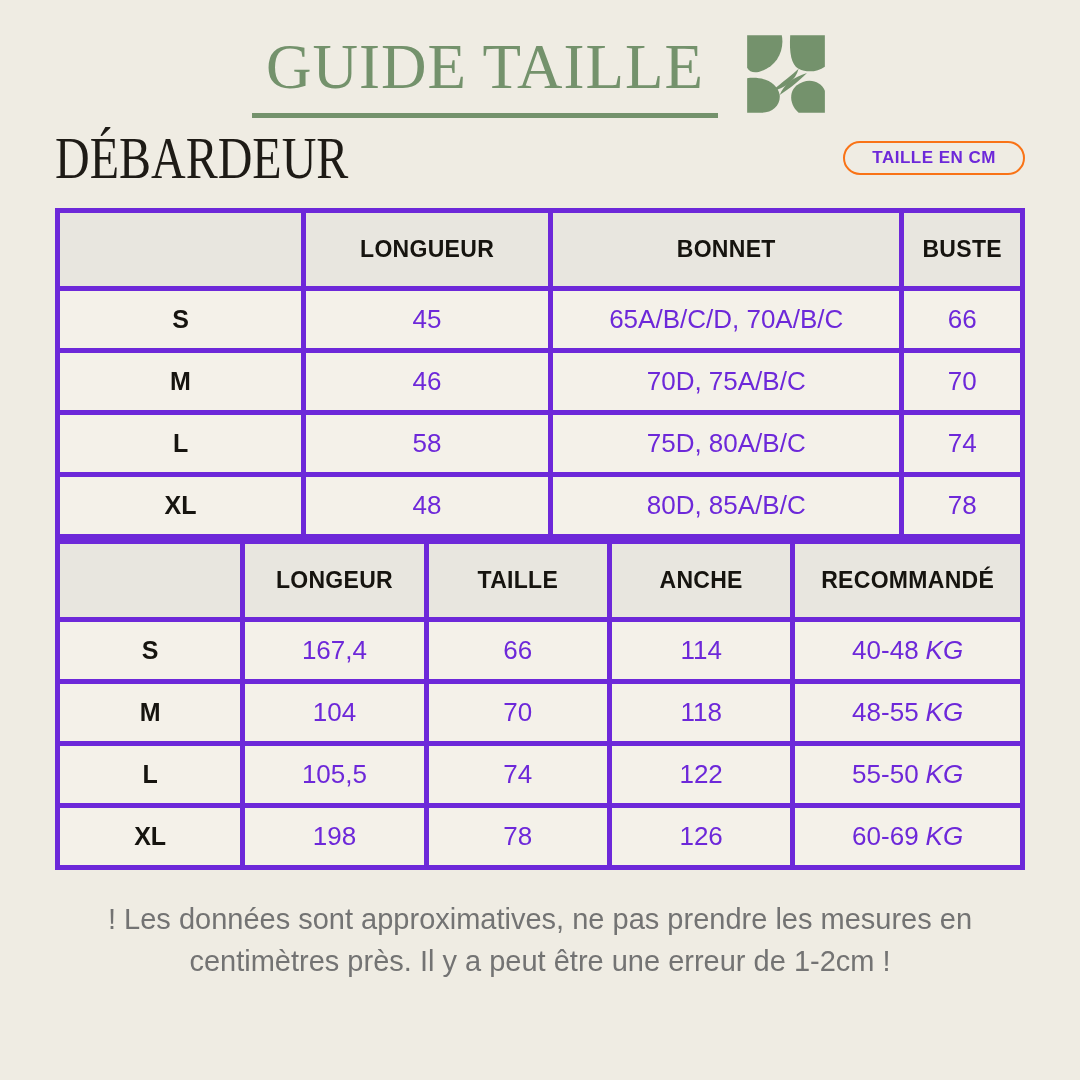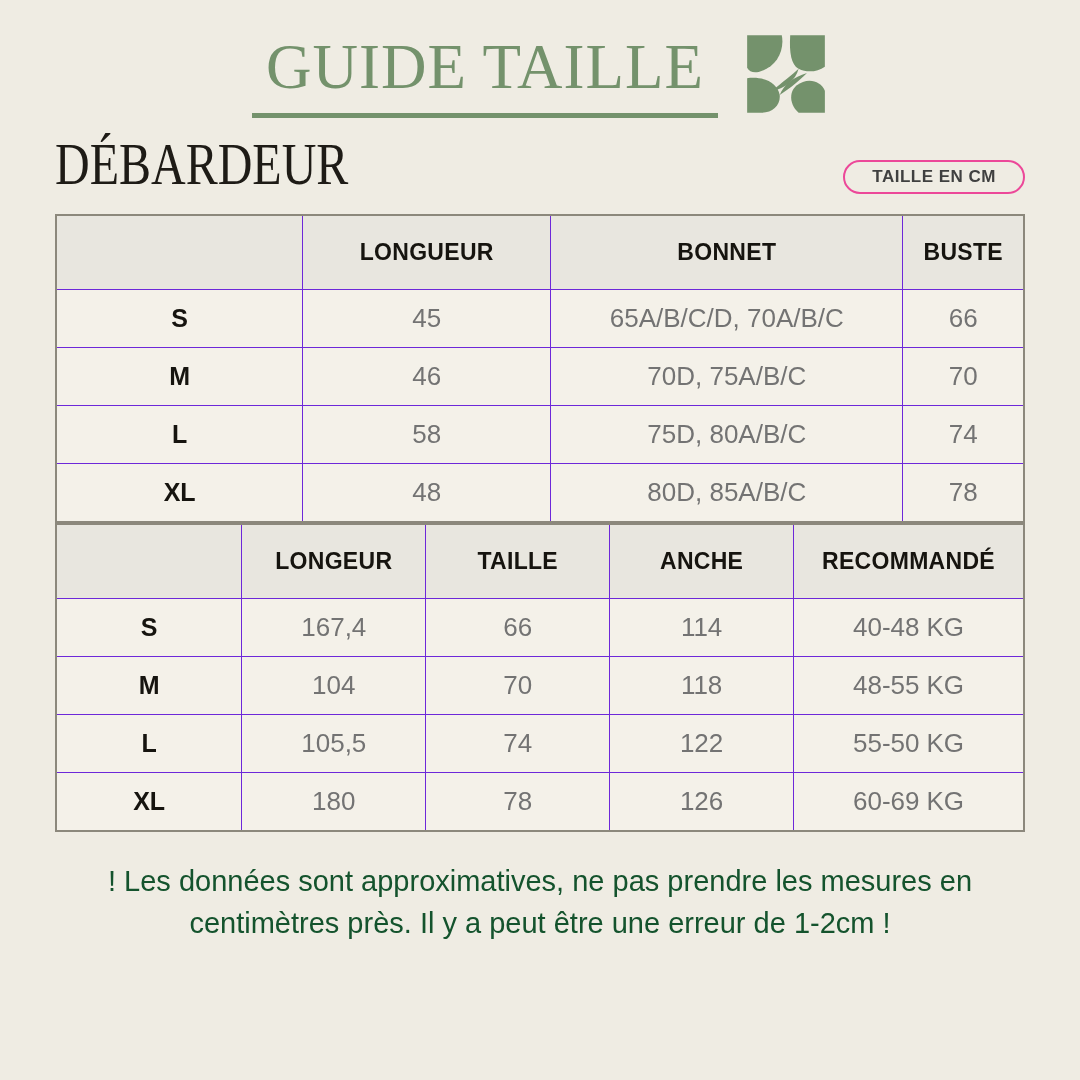--- a/index.html
+++ b/index.html
@@ -34,86 +34,86 @@
     margin:0;
     white-space:nowrap;
   }
   .logo { width:84px; height:84px; margin-top:2px; flex:0 0 auto; }
   .logo svg { width:100%; height:100%; display:block; }
 
   
   .section-row {
     display:flex;
     justify-content:space-between;
-    align-items:flex-end;
-    margin-top:16px;
+    align-items:center;
+    margin-top:10px;
     margin-bottom:20px;
   }
   .section-title {
     font-family:"Liberation Serif", serif;
     font-weight:500;
     font-size:60px;
     line-height:1.0;
     margin:0;
     color:#1E1B16;
     transform:scaleX(0.80);
     transform-origin:left center;
     letter-spacing:0;
     white-space:nowrap;
   }
   .pill {
-    border:2px solid #ec4899;
+    border:2px solid #f97316;
     border-radius:28px;
     background:transparent;
     padding:5px 27px;
     font-family:"Liberation Sans", sans-serif;
     font-size:17px;
     font-weight:700;
     letter-spacing:0.5px;
-    color:#404040;
+    color:#6d28d9;
     white-space:nowrap;
   }
 
   
   table {
     width:100%;
     border-collapse:collapse;
     border:2px solid #8C887C;
     table-layout:fixed;
   }
   th, td {
-    border:1px solid #6d28d9;
+    border:5px solid #6d28d9;
     text-align:center;
     vertical-align:middle;
   }
   th {
     background:#E8E6DF;
     font-size:23px;
     font-weight:700;
     letter-spacing:0.3px;
     color:#16140F;
     padding:23px 6px;
   }
   td {
     background:#F4F1E9;
     font-size:26px;
     font-weight:400;
-    color:#737373;
+    color:#6d28d9;
     padding:13px 6px;
   }
   td.size-cell { font-weight:700; font-size:25px; color:#16140F; }
-  .unit { margin-left:7px; }
+  .unit { font-style:italic; margin-left:7px; }
 
   
   .footer-note {
     margin-top:28px;
     text-align:center;
     font-size:29px;
     line-height:1.45;
-    color:#14532d;
+    color:#737373;
   }
 </style>
 </head>
 <body>
 
 <div class="page">
 
   <div class="header-wrap">
     <h1 class="main-title">GUIDE TAILLE</h1>
     <div class="logo">
@@ -213,21 +213,21 @@
       </tr>
       <tr>
         <td class="size-cell">L</td>
         <td>105,5</td>
         <td>74</td>
         <td>122</td>
         <td><span>55-50</span><span class="unit">KG</span></td>
       </tr>
       <tr>
         <td class="size-cell">XL</td>
-        <td>180</td>
+        <td>198</td>
         <td>78</td>
         <td>126</td>
         <td><span>60-69</span><span class="unit">KG</span></td>
       </tr>
     </tbody>
   </table>
 
   <div class="footer-note">
     <div>! Les données sont approximatives, ne pas prendre les mesures en</div>
     <div>centimètres près. Il y a peut être une erreur de 1-2cm !</div>

